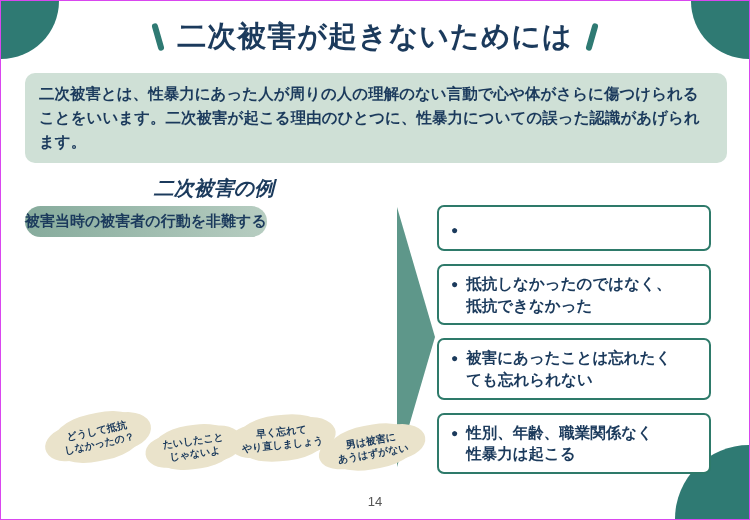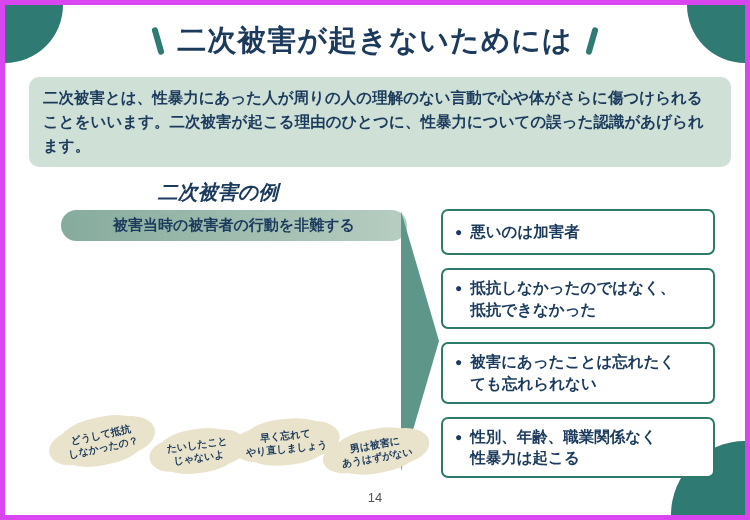--- a/index.html
+++ b/index.html
@@ -6,21 +6,21 @@
   html, body { width: 750px; height: 520px; }
   body {
     font-family: "Liberation Sans", "DejaVu Sans", sans-serif;
     background: #ffffff;
   }
   .slide {
     position: relative;
     width: 750px; height: 520px;
     background: #ffffff;
     overflow: hidden;
-    border: 5px solid #d946ef;
+    border: 1px solid #d946ef;
   }
   
   .corner { position: absolute; background: var(--teal, #2f7a73); }
   .corner.tl { width: 58px; height: 58px; top: 0; left: 0; border-bottom-right-radius: 100%; }
   .corner.tr { width: 58px; height: 58px; top: 0; right: 0; border-bottom-left-radius: 100%; }
   .corner.br { width: 74px; height: 74px; bottom: 0; right: 0; border-top-left-radius: 100%; }
 
   
   .title-row {
     position: absolute; top: 16px; left: 0; right: 0;
@@ -55,22 +55,22 @@
     position: absolute; top: 174px;
     font-size: 20px; font-weight: bold;
     color: var(--navy, #1b3a5c);
     text-align: center;
   }
   .heading-left  { left: 0;  width: 426px; font-style: italic; }
   .heading-right { left: 434px; width: 280px; }
 
   
   .pills {
-    position: absolute; top: 205px; left: 56px; width: 346px;
-    display: flex; flex-direction: column; gap: 35px;
+    position: absolute; top: 205px; left: 24px; width: 346px;
+    display: flex; flex-direction: row; gap: 35px;
   }
   .pill {
     height: 31px; border-radius: 16px;
     background: linear-gradient(90deg, var(--pill-start, #86ab9c), var(--pill-end, #b7cdc1));
     display: flex; align-items: center; justify-content: center;
     font-size: 15px; font-weight: bold; color: var(--navy, #1b3a5c);
     white-space: nowrap;
   }
 
   
@@ -165,21 +165,20 @@
   <div class="pills">
     <div class="pill">被害当時の被害者の行動を非難する</div>
   </div>
 
   <div class="arrow"></div>
 
   <div class="facts">
     <div class="fact">
       <span class="fact-inner">
         <span class="bullet">●</span>
-        <span class="fact-text">悪いのは加害者</span>
       </span>
     </div>
     <div class="fact">
       <span class="fact-inner">
         <span class="bullet">●</span>
         <span class="fact-text">抵抗しなかったのではなく、
 抵抗できなかった</span>
       </span>
     </div>
     <div class="fact">

